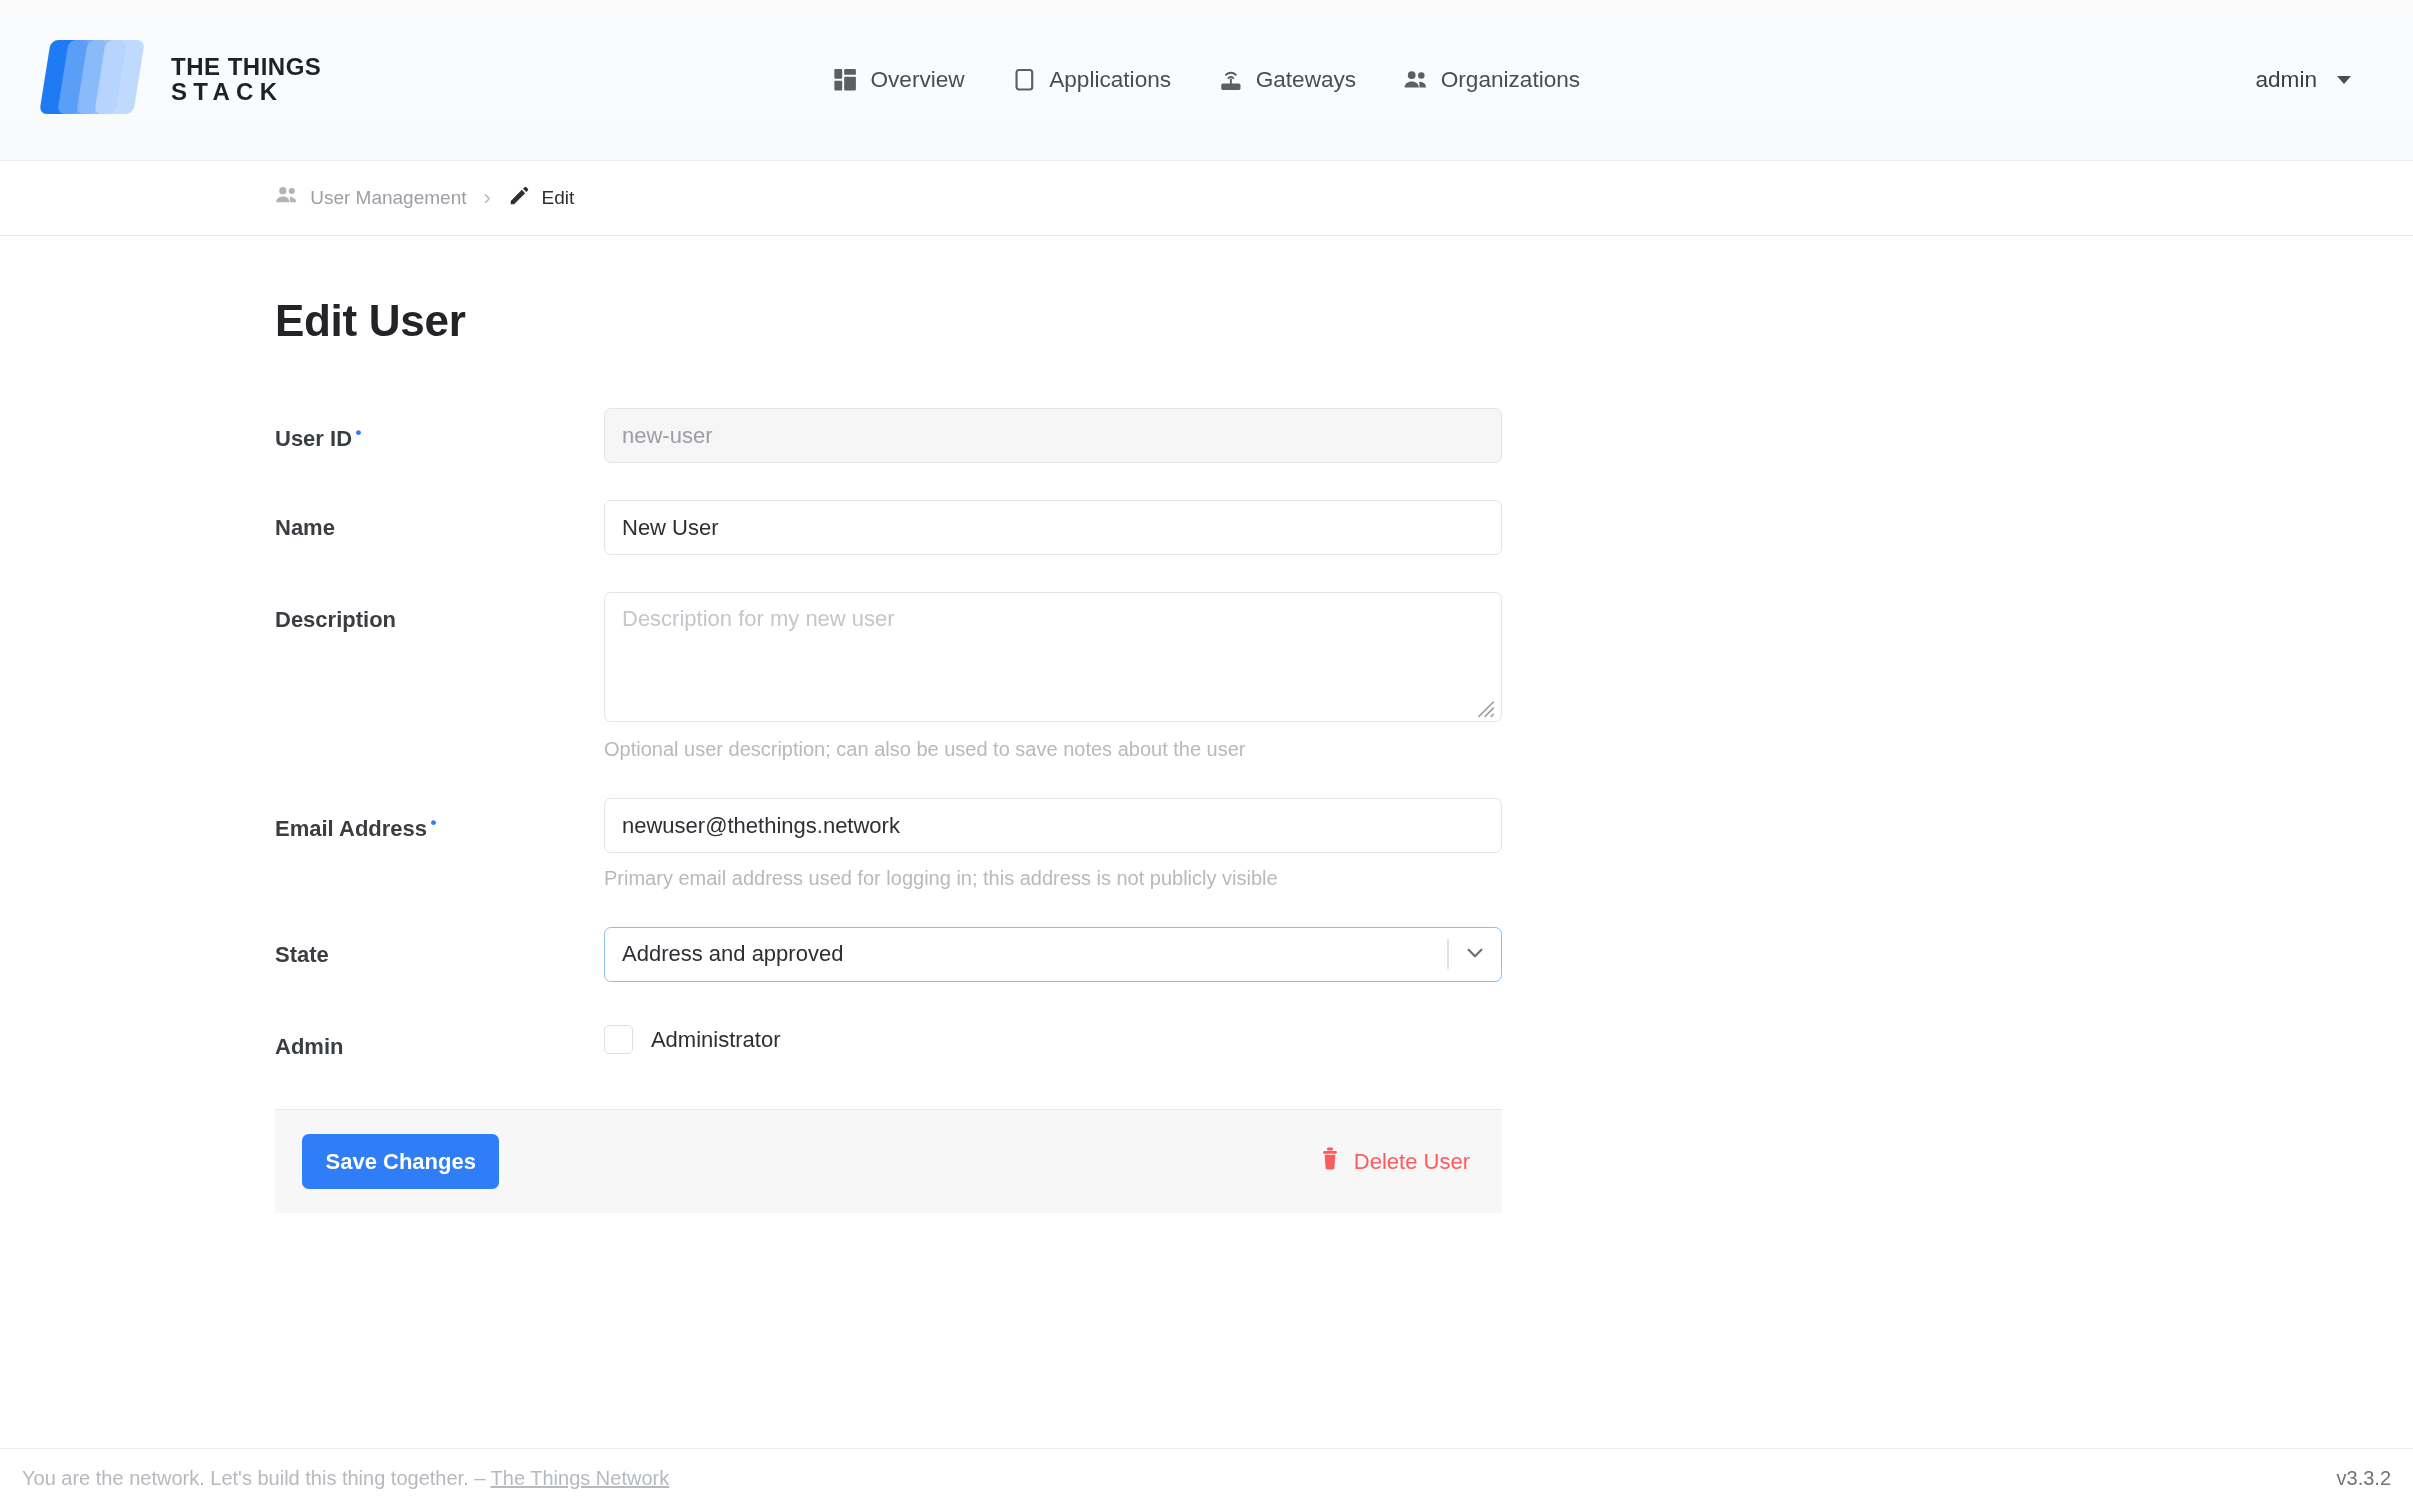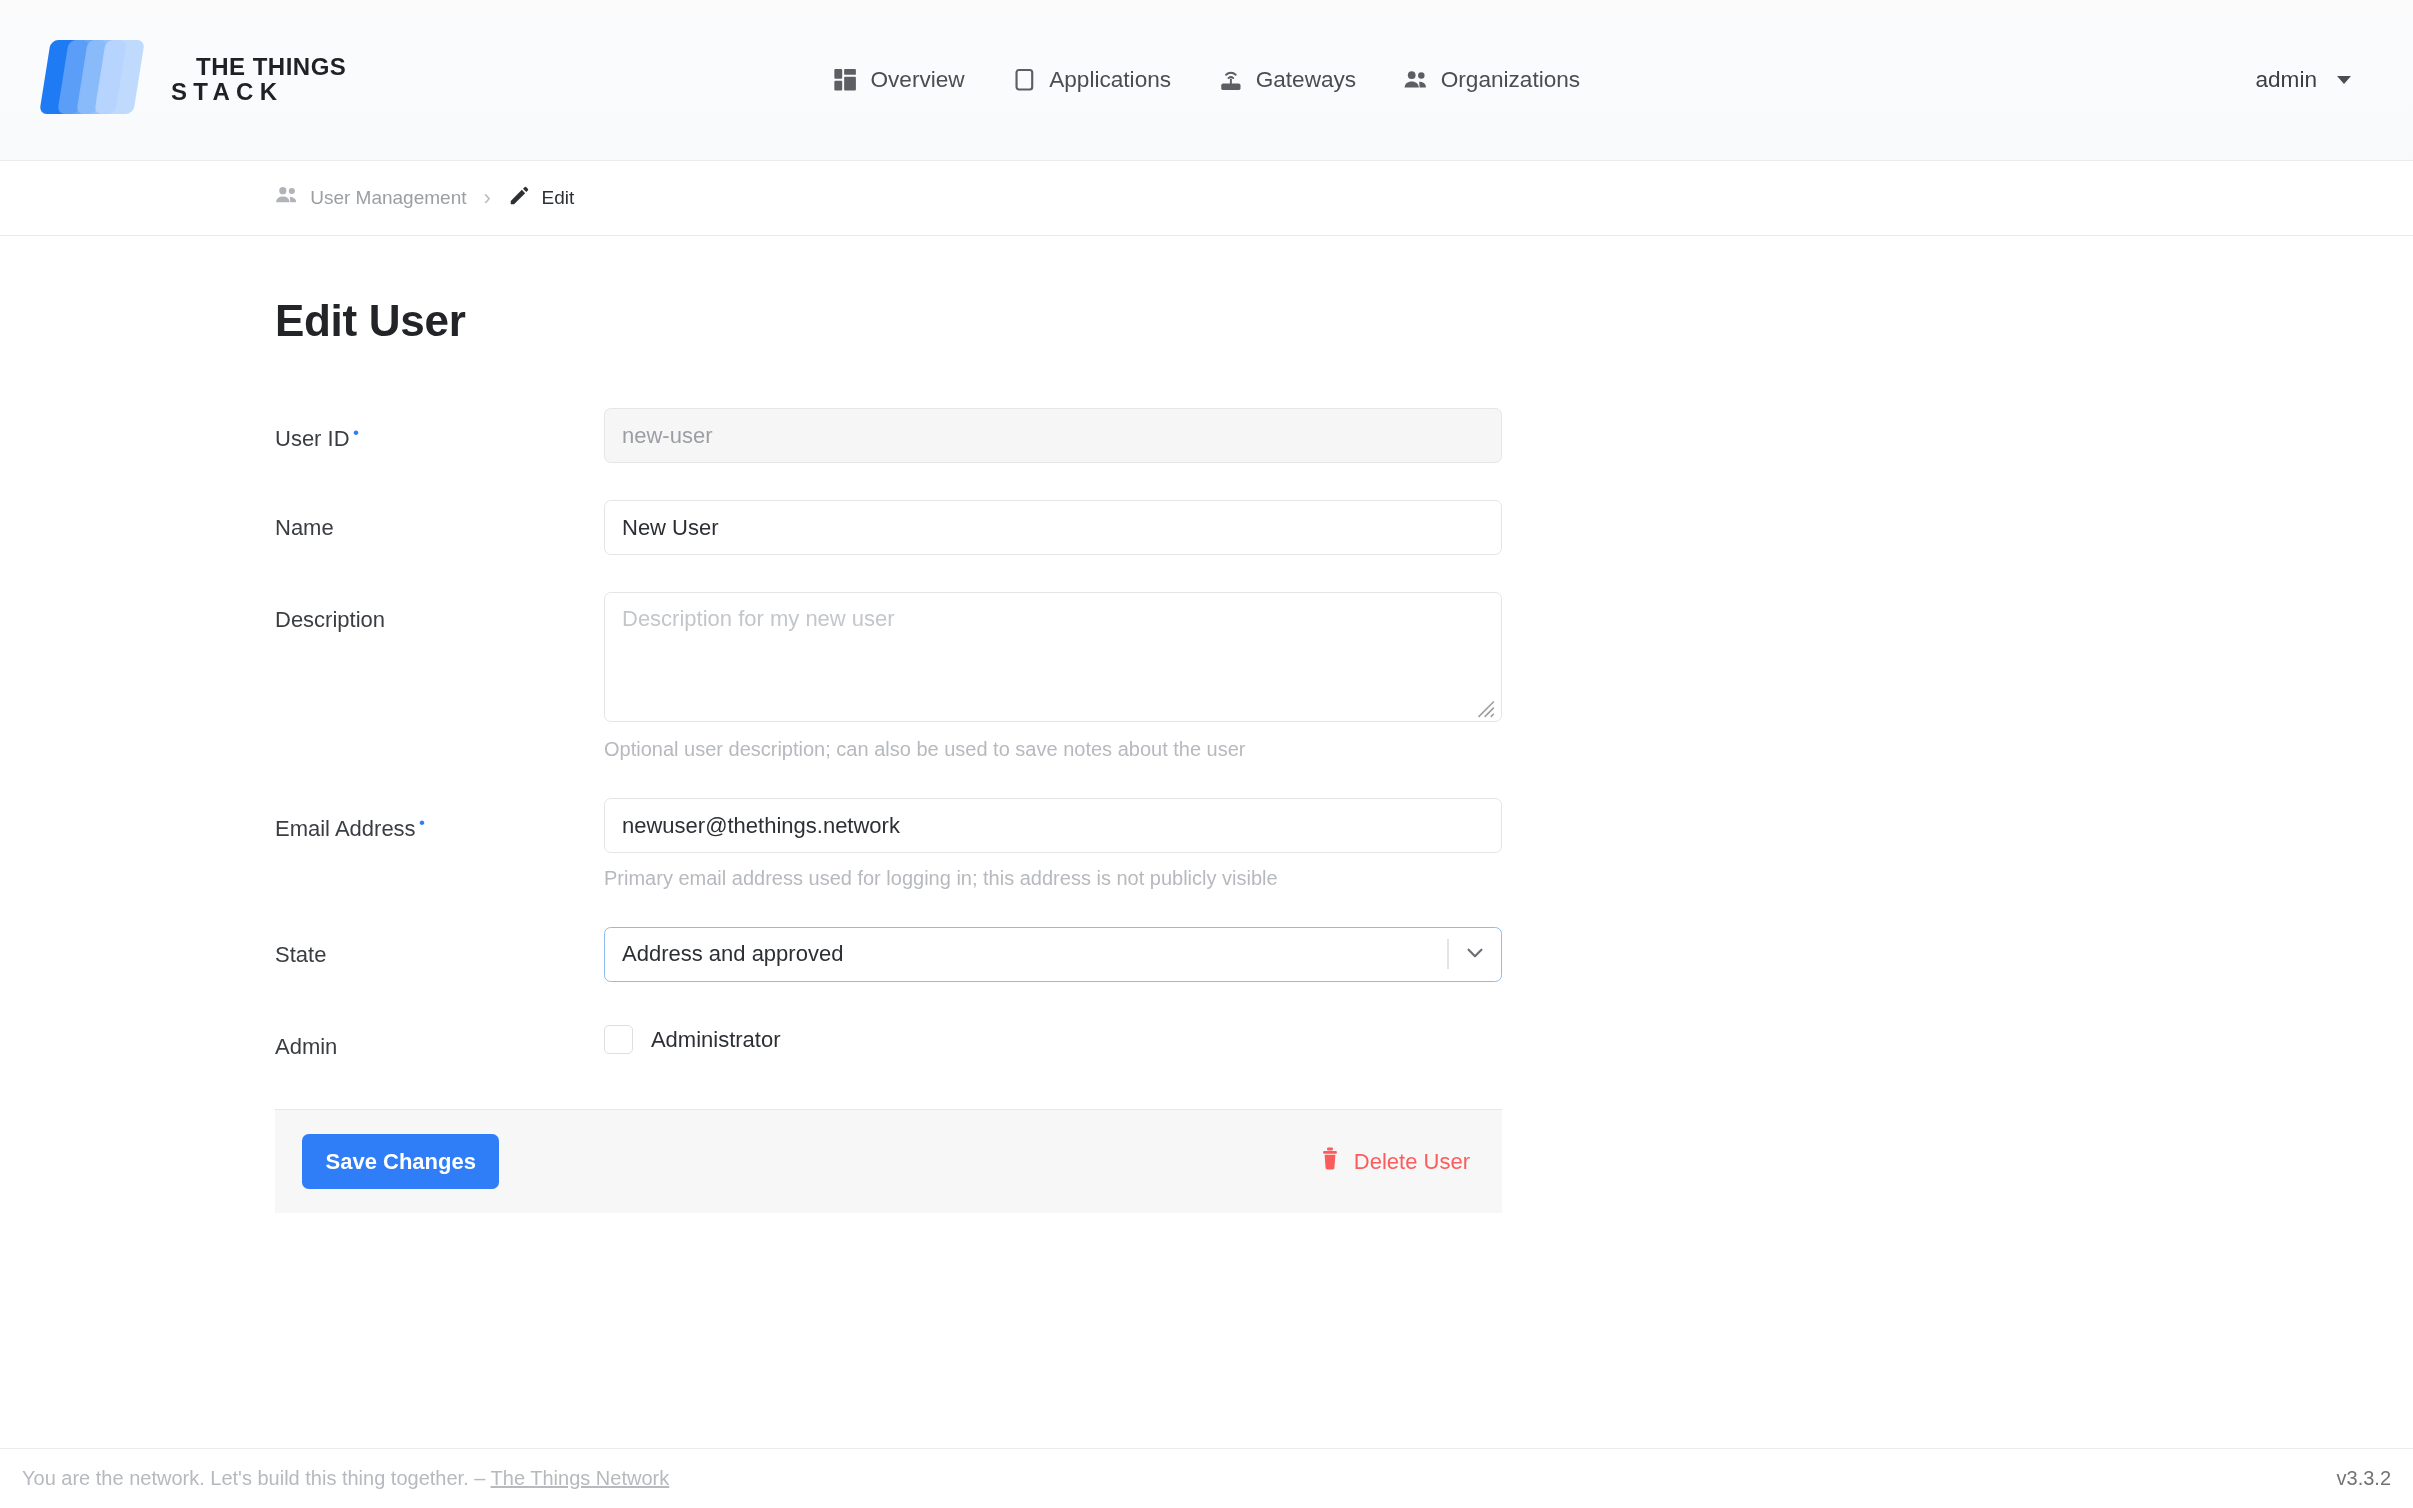--- a/index.html
+++ b/index.html
@@ -33,21 +33,21 @@
     position: absolute; top: 0; display:block;
     width: 39px; height: 74px; border-radius: 7.5px;
     transform: skewX(-9deg);
   }
   .logo-mark i:nth-child(1){ left: 0;  background:#1f7bf4; }
   .logo-mark i:nth-child(2){ left: 18.4px; background:#5fa1f7; opacity:.92;}
   .logo-mark i:nth-child(3){ left: 37px; background:#8dbcfa; opacity:.9;}
   .logo-mark i:nth-child(4){ left: 55px; background:#b9d6fd; opacity:.9;}
   .logo-text { line-height: 1.04; }
   .logo-text .l1 {
-    font-size: 24px; font-weight: 700; letter-spacing: 0.5px; color:#1f2124;margin-left:25px;
+    font-size: 24px; font-weight: 700; letter-spacing: 0.5px; color:#1f2124;
   }
   .logo-text .l2 {
     font-size: 24px; font-weight: 700; letter-spacing: 6.3px; color:#1f2124;
   }
 
   .nav {
     position: absolute; left: 50%; transform: translateX(-50%);
     display: flex; align-items: center; gap: 47px;
   }
   .nav-item {
@@ -89,20 +89,21 @@
     font-size: 44px; font-weight: 700; color:#222428;
     margin: 60px 0 0 0; letter-spacing: -0.3px;
   }
 
   .form { margin-top: 62px; }
   .row { display: flex; align-items: flex-start; margin-bottom: 0; }
   .row-label {
     width: 329px; flex: 0 0 329px;
     font-size: 22px; color: #3a3d41; padding-top: 15px;
     line-height: 1.2;
+    font-weight: bold;
   }
   .req { color:#2f7ef7; font-size: 17px; vertical-align: super; margin-left: 3.4px; }
   .field { width: 898px; }
 
   .inp {
     width: 100%; height: 55px;
     border: 1.7px solid #e3e5e7; border-radius: 6.7px;
     background: #fff; color:#2c2f33;
     font-size: 22px; font-family: inherit;
     padding: 12px 17px; outline: none;

